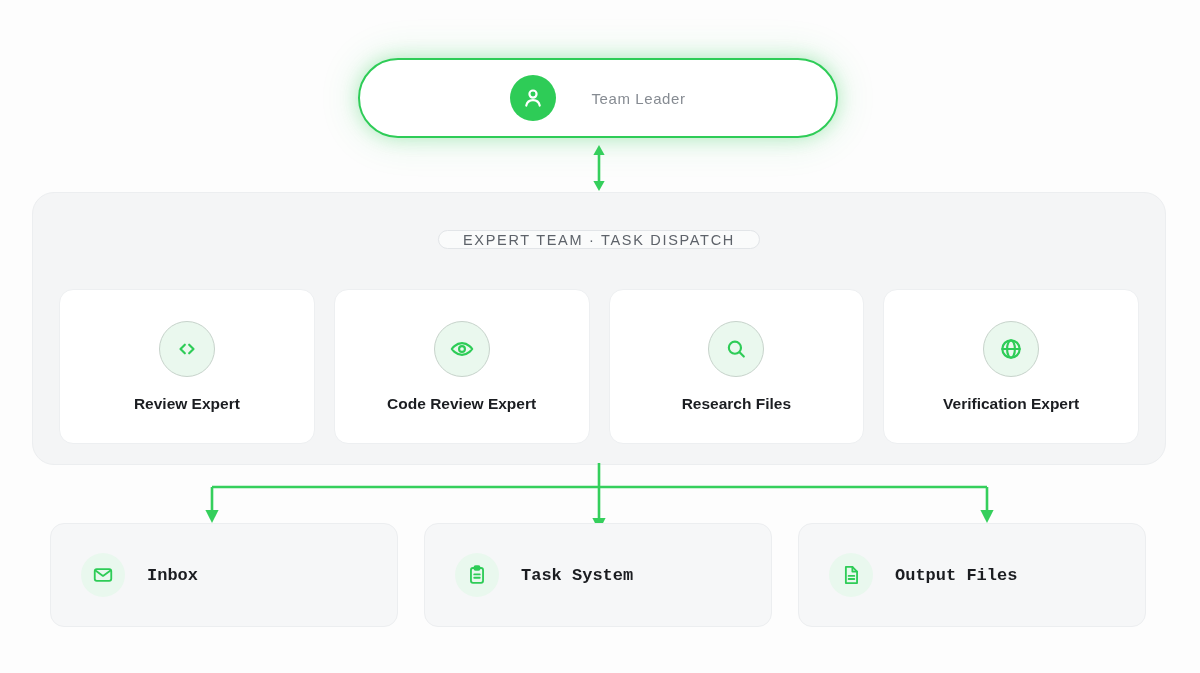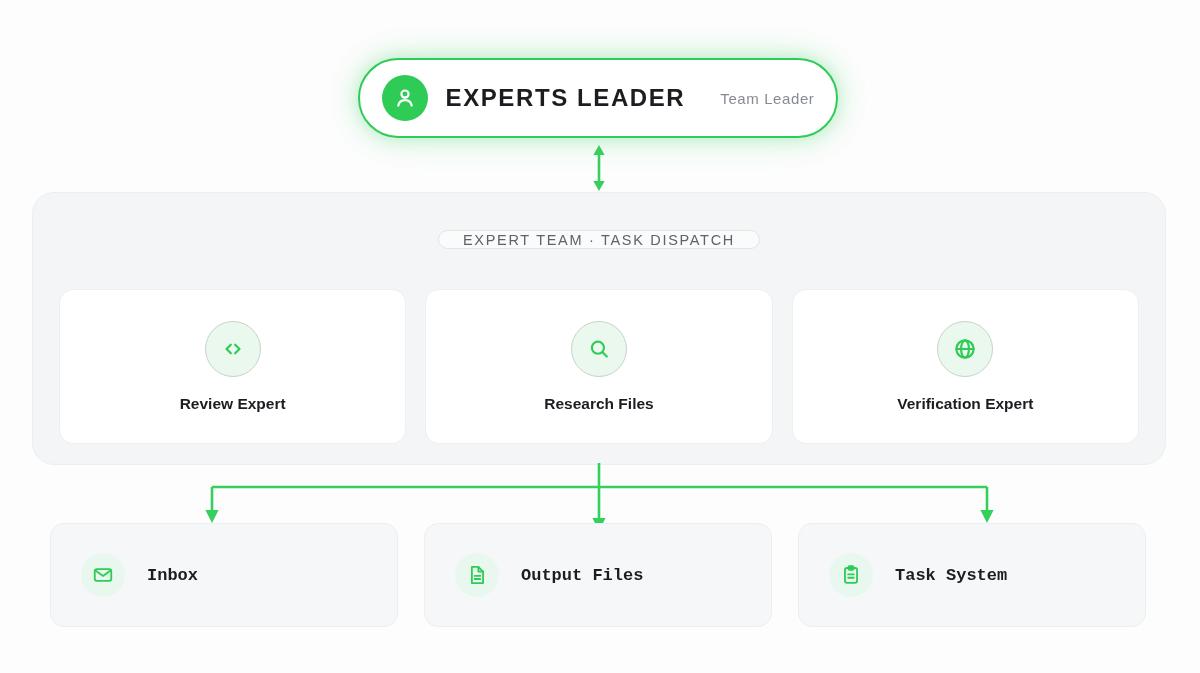--- a/index.html
+++ b/index.html
@@ -196,21 +196,20 @@
 
 <div class="stage">
 
   <div class="leader-pill">
     <span class="avatar">
       <svg width="26" height="26" viewBox="0 0 24 24" fill="none" stroke="#ffffff" stroke-width="2" stroke-linecap="round" stroke-linejoin="round">
         <circle cx="12" cy="8.4" r="3.3"></circle>
         <path d="M5.8 19c0.7-3.4 3.2-5.1 6.2-5.1s5.5 1.7 6.2 5.1"></path>
       </svg>
     </span>
-    <span class="leader-title">EXPERTS LEADER</span>
     <span class="leader-role">Team Leader</span>
   </div>
 
   <div class="double-arrow">
     <svg width="34" height="48" viewBox="0 0 34 48">
       <line x1="17" y1="9" x2="17" y2="39" stroke="#35cf5c" stroke-width="2.6"></line>
       <polygon points="17,1 11.4,11 22.6,11" fill="#35cf5c"></polygon>
       <polygon points="17,47 11.4,37 22.6,37" fill="#35cf5c"></polygon>
     </svg>
   </div>
@@ -225,20 +224,29 @@
         <span class="icon-circle">
           <svg width="26" height="26" viewBox="0 0 24 24" fill="none" stroke="#2ecc57" stroke-width="2" stroke-linecap="round" stroke-linejoin="round">
             <polyline points="10,8 6,12 10,16"></polyline>
             <polyline points="14,8 18,12 14,16"></polyline>
           </svg>
         </span>
         <span class="expert-label">Review Expert</span>
       </div>
 
 
+      <div class="expert-card">
+        <span class="icon-circle">
+          <svg width="26" height="26" viewBox="0 0 24 24" fill="none" stroke="#2ecc57" stroke-width="2" stroke-linecap="round" stroke-linejoin="round">
+            <path d="M2.6 12S6 6.6 12 6.6 21.4 12 21.4 12 18 17.4 12 17.4 2.6 12 2.6 12z"></path>
+            <circle cx="12" cy="12" r="2.7"></circle>
+          </svg>
+        </span>
+        <span class="expert-label">Code Review Expert</span>
+      </div>
 
       <div class="expert-card">
         <span class="icon-circle">
           <svg width="26" height="26" viewBox="0 0 24 24" fill="none" stroke="#2ecc57" stroke-width="2" stroke-linecap="round" stroke-linejoin="round">
             <circle cx="11" cy="10.8" r="5.6"></circle>
             <line x1="15.3" y1="15.1" x2="19.2" y2="19"></line>
           </svg>
         </span>
         <span class="expert-label">Research Files</span>
       </div>
@@ -278,41 +286,41 @@
   <div class="output-row">
 
     <div class="output-card">
       <span class="soft-circle">
         <svg width="22" height="22" viewBox="0 0 24 24" fill="none" stroke="#2ecc57" stroke-width="2" stroke-linecap="round" stroke-linejoin="round">
           <rect x="3" y="5.6" width="18" height="12.8" rx="2.2"></rect>
           <polyline points="3.8,7 12,13 20.2,7"></polyline>
         </svg>
       </span>
       <span class="output-label">Inbox</span>
+    </div>
+
+    <div class="output-card">
+      <span class="soft-circle">
+        <svg width="22" height="22" viewBox="0 0 24 24" fill="none" stroke="#2ecc57" stroke-width="2" stroke-linecap="round" stroke-linejoin="round">
+          <rect x="5.4" y="4.4" width="13.2" height="16.2" rx="2.2"></rect>
+          <rect x="9.2" y="2.4" width="5.6" height="4" rx="1.3"></rect>
+          <line x1="9" y1="11.4" x2="15" y2="11.4"></line>
+          <line x1="9" y1="15" x2="15" y2="15"></line>
+        </svg>
+      </span>
+      <span class="output-label">Task System</span>
     </div>
 
     <div class="output-card">
       <span class="soft-circle">
         <svg width="22" height="22" viewBox="0 0 24 24" fill="none" stroke="#2ecc57" stroke-width="2" stroke-linecap="round" stroke-linejoin="round">
           <path d="M6.4 3.2h7.1l5.1 5.1v12.5H6.4z"></path>
           <polyline points="13.5,3.2 13.5,8.3 18.6,8.3"></polyline>
           <line x1="9.4" y1="13" x2="15.6" y2="13"></line>
           <line x1="9.4" y1="16.4" x2="15.6" y2="16.4"></line>
         </svg>
       </span>
       <span class="output-label">Output Files</span>
     </div>
 
-    <div class="output-card">
-      <span class="soft-circle">
-        <svg width="22" height="22" viewBox="0 0 24 24" fill="none" stroke="#2ecc57" stroke-width="2" stroke-linecap="round" stroke-linejoin="round">
-          <rect x="5.4" y="4.4" width="13.2" height="16.2" rx="2.2"></rect>
-          <rect x="9.2" y="2.4" width="5.6" height="4" rx="1.3"></rect>
-          <line x1="9" y1="11.4" x2="15" y2="11.4"></line>
-          <line x1="9" y1="15" x2="15" y2="15"></line>
-        </svg>
-      </span>
-      <span class="output-label">Task System</span>
-    </div>
-
   </div>
 
 </div>
 
 </body></html>

